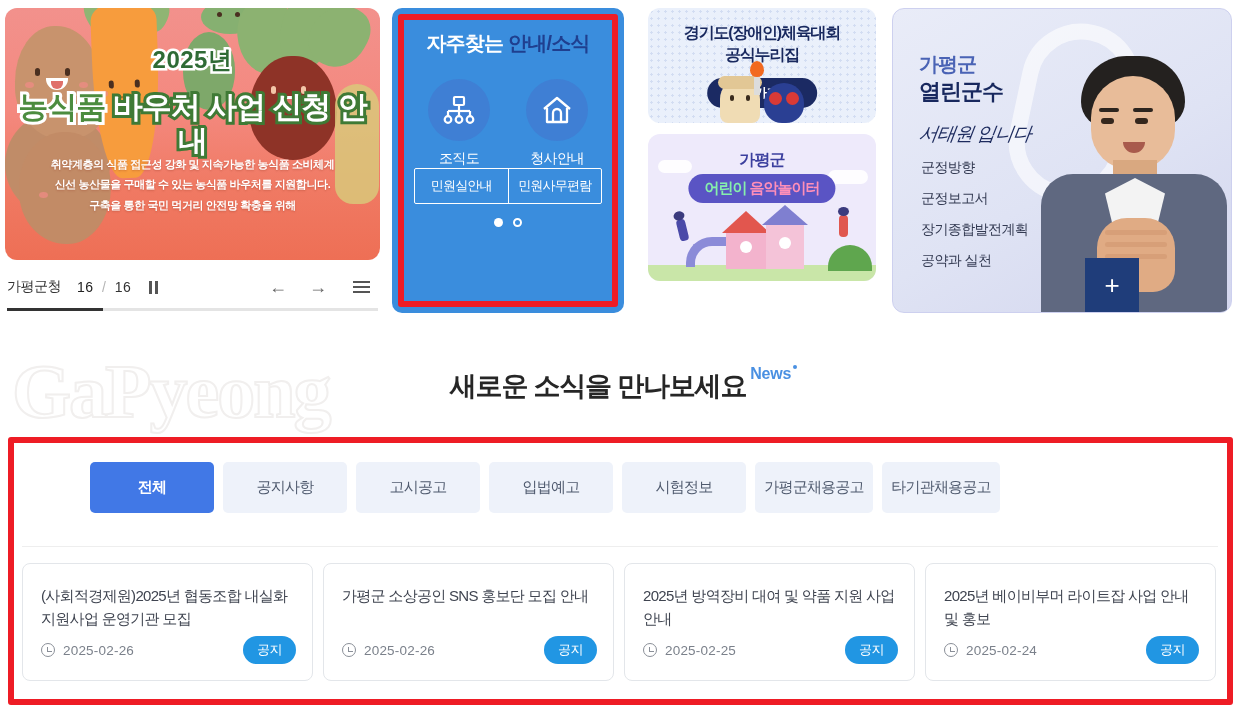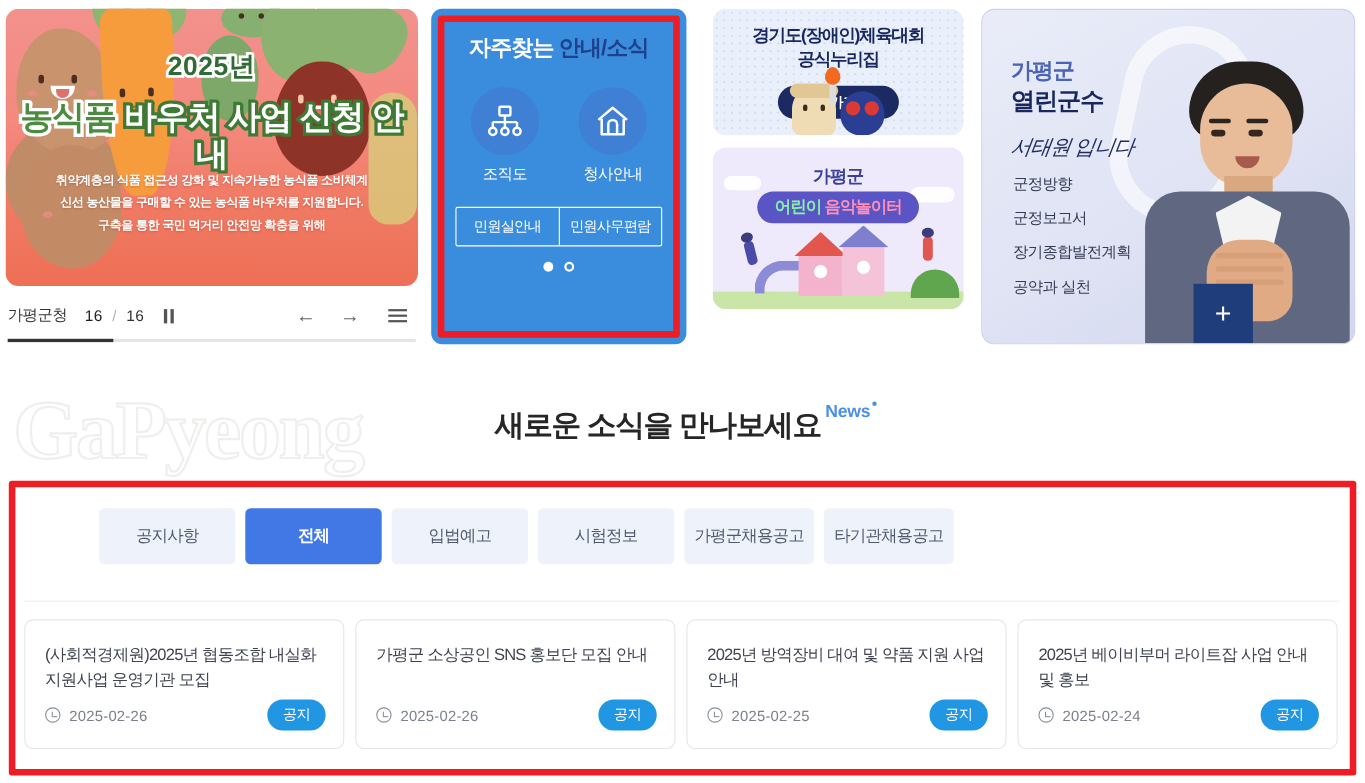--- a/index.html
+++ b/index.html
@@ -87,21 +87,21 @@
     border:6px solid #ee1c25; border-radius:3px; pointer-events:none; z-index:9; }
   .quick-inner { position:absolute; left:0; top:0; width:232px; height:305px; padding:22px 22px 0; }
   .q-title { text-align:center; font-size:20px; letter-spacing:-0.8px; }
   .q-title b { color:#ffffff; font-weight:bold; }
   .q-title span { color:#1f3f8f; font-weight:bold; }
   .q-icons { display:flex; justify-content:center; gap:26px; margin-top:22px; }
   .q-item { width:72px; text-align:center; }
   .q-circle { width:62px; height:62px; border-radius:50%; background:#3f7fd4;
     margin:0 auto; display:flex; align-items:center; justify-content:center; }
   .q-label { margin-top:9px; font-size:14px; color:#fff; letter-spacing:-0.6px; }
-  .q-btns { display:flex; margin-top:20px; border:1px solid #fff; border-radius:2px; overflow:hidden; }
+  .q-btns { display:flex; border:1px solid #fff; border-radius:2px; overflow:hidden; }
   .q-btn { flex:1; text-align:center; color:#fff; font-size:13px; padding:8px 0;
     letter-spacing:-0.8px; }
   .q-btn + .q-btn { border-left:1px solid #fff; }
   .q-dots { display:flex; justify-content:center; gap:10px; margin-top:14px; }
   .q-dot { width:9px; height:9px; border-radius:50%; background:#fff; }
   .q-dot.off { background:transparent; border:2px solid #fff; }
 
   
   .ban-col { position:absolute; left:648px; top:8px; width:228px; height:305px; }
   .ban { position:relative; border-radius:12px; overflow:hidden; }
@@ -427,22 +427,23 @@
   </div>
 
   <div class="news-wrap">
     <div class="watermark">GaPyeong</div>
 
     <div class="news-head">
       <span class="kr">새로운 소식을 만나보세요</span><span class="en">News</span><span class="dot"></span>
     </div>
 
     <div class="tabs">
+      <div class="tab active">전체</div>
       <div class="tab">공지사항</div>
-      <div class="tab active">전체</div>
+      <div class="tab">고시공고</div>
       <div class="tab">입법예고</div>
       <div class="tab">시험정보</div>
       <div class="tab w-wide">가평군채용공고</div>
       <div class="tab w-wide">타기관채용공고</div>
     </div>
 
     <div class="divider"></div>
 
     <div class="cards">
       <div class="card">

